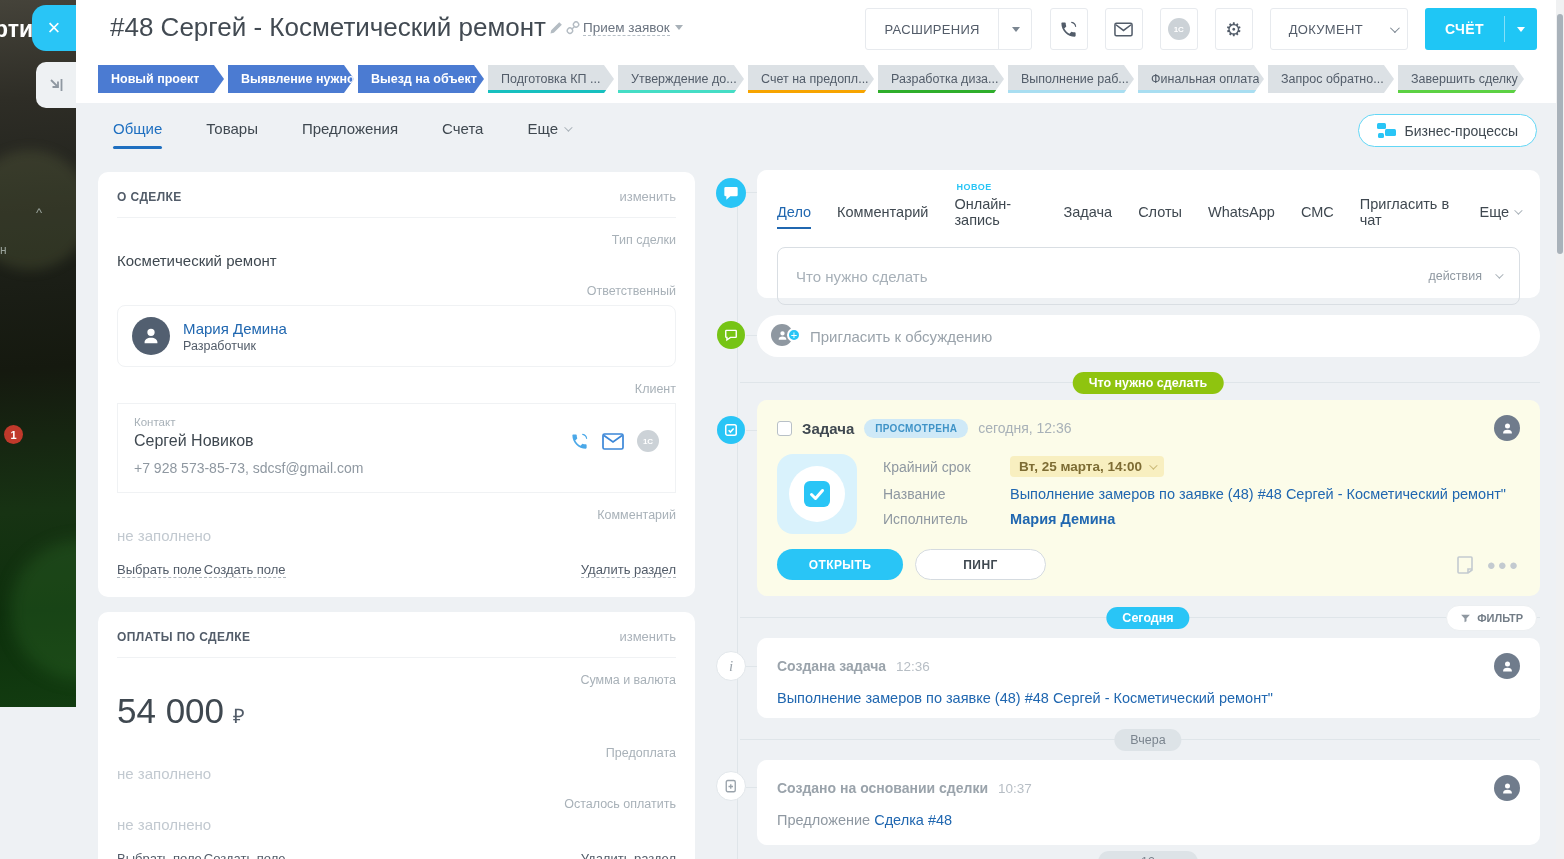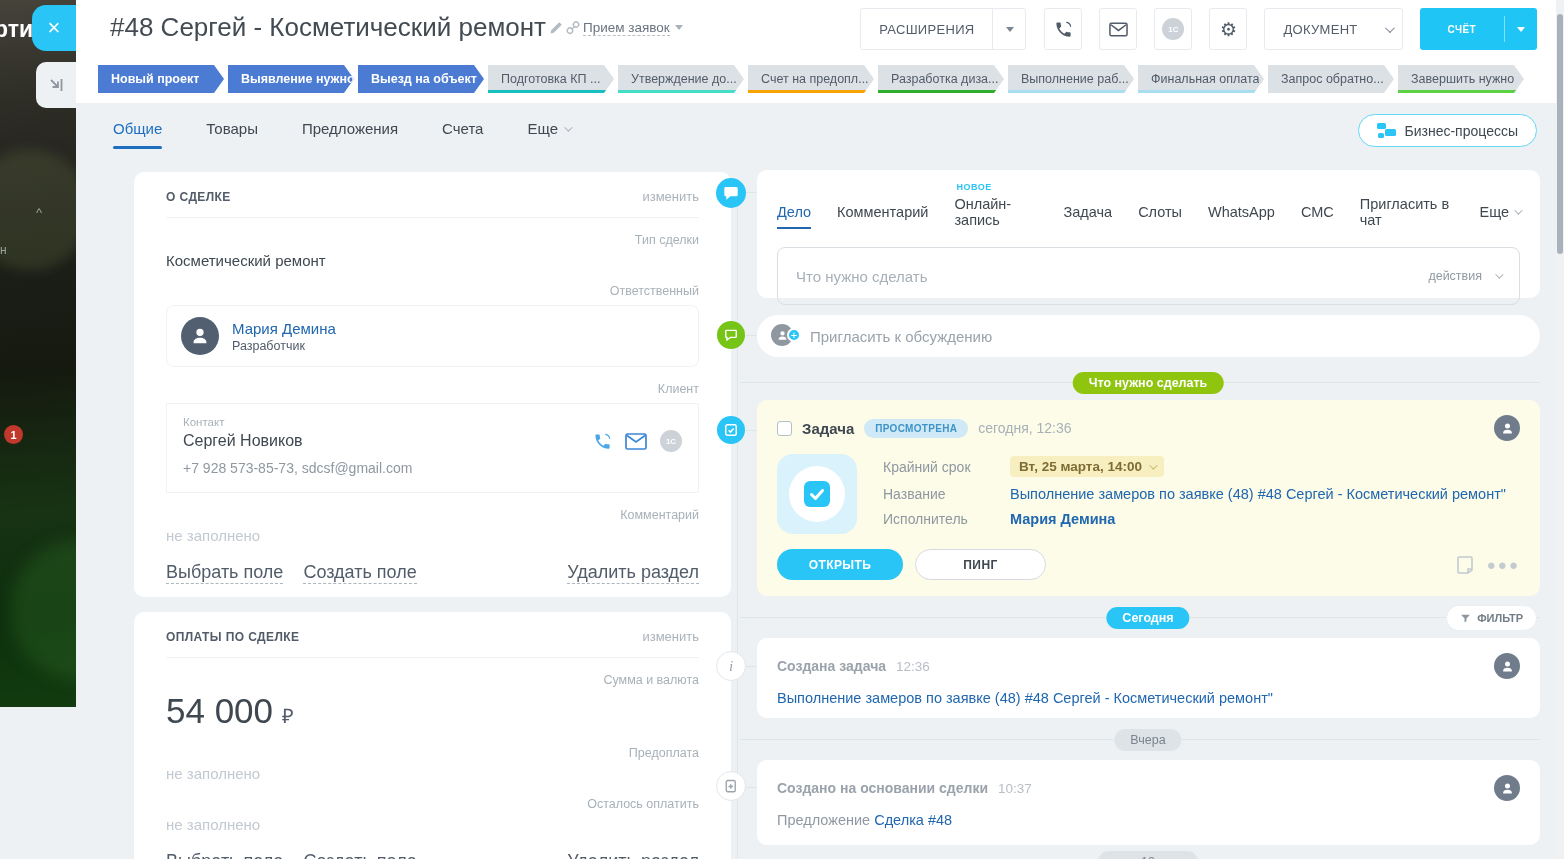--- a/index.html
+++ b/index.html
@@ -38,21 +38,21 @@
   .tb-split{padding:0;}
   .tb-split .lbl{padding:0 18px;font-size:13px;letter-spacing:.3px;}
   .tb-split .sep{width:1px;align-self:stretch;background:#e7eaee;}
   .tb-split .arr{width:32px;display:flex;align-items:center;justify-content:center;}
   .tb-icon{width:38px;justify-content:center;}
   .tb-icon.disabled{cursor:default;}
   .gear-glyph{font-size:19px;color:#525c69;}
   .onec{width:22px;height:22px;border-radius:50%;background:#ccd2d7;color:#fff;font-size:8px;font-weight:bold;
     display:flex;align-items:center;justify-content:center;}
   .btn-invoice{background:#1fc6f5;border:none;border-radius:3px;color:#fff;display:flex;align-items:stretch;cursor:pointer;}
-  .btn-invoice .lbl{padding:0 28px;font-size:10px;font-weight:bold;letter-spacing:.4px;display:flex;align-items:center;}
+  .btn-invoice .lbl{padding:0 20px;font-size:14px;font-weight:bold;letter-spacing:.4px;display:flex;align-items:center;}
   .btn-invoice .sep{width:1px;background:rgba(255,255,255,.45);margin:8px 0;}
   .btn-invoice .arr{width:32px;display:flex;align-items:center;justify-content:center;}
   .tri-down-w{width:0;height:0;border-left:4px solid transparent;border-right:4px solid transparent;border-top:5px solid #fff;}
   .chev{display:inline-block;width:7px;height:7px;border-right:1.5px solid #7b8691;border-bottom:1.5px solid #7b8691;transform:rotate(45deg) translateY(-2px);}
 
   
   .stages{position:absolute;left:98px;top:65px;display:flex;gap:4px;}
   .stage{position:relative;width:126px;height:28px;background:#dce1e5;color:#525c69;font-size:12.5px;
     display:flex;align-items:center;padding-left:13px;cursor:pointer;
     clip-path:polygon(0 0,calc(100% - 10px) 0,100% 50%,calc(100% - 10px) 100%,0 100%);}
@@ -62,21 +62,21 @@
 
   
   .nav-tabs{position:absolute;left:113px;top:120px;display:flex;gap:44px;align-items:center;}
   .nav-tab{font-size:15px;color:#3f4850;cursor:pointer;position:relative;display:flex;align-items:center;gap:6px;}
   .nav-tab.active{color:#1e6fc0;}
   .nav-tab.active::after{content:"";position:absolute;left:0;right:0;bottom:-12px;height:3px;background:#1e6fc0;border-radius:2px;}
   .bp-btn{position:absolute;right:27px;top:114px;height:33px;border:1px solid #63d7f6;border-radius:17px;background:#fff;
     display:flex;align-items:center;gap:9px;padding:0 18px;font-size:14px;color:#3f4850;cursor:pointer;}
 
   
-  .card{position:absolute;background:#fff;border-radius:10px;padding:17px 32px;margin-left:36px;}
+  .card{position:absolute;background:#fff;border-radius:10px;padding:17px 19px;}
   .card-about{left:98px;top:172px;width:597px;height:425px;}
   .card-pay{left:98px;top:612px;width:597px;height:260px;}
   .card-head{display:flex;justify-content:space-between;align-items:center;}
   .card-title{font-size:12px;font-weight:bold;color:#525c69;letter-spacing:.4px;}
   .card-edit{font-size:13px;color:#aab2ba;cursor:pointer;}
   .card hr{border:none;border-top:1px solid #f0f2f4;margin:13px 0 0 0;}
   .f-label{font-size:12.5px;color:#a8b1b8;margin-top:15px;text-align:right;}
   .f-value{font-size:15px;color:#3f4850;margin-top:5px;}
   .empty{color:#c2c9d0;}
   .resp-box{margin-top:7px;border:1px solid #f0f2f4;border-radius:8px;padding:11px 14px;display:flex;align-items:center;gap:13px;}
@@ -84,21 +84,21 @@
   .av38{width:38px;height:38px;}
   .av26{width:26px;height:26px;background:#707c8c;}
   .resp-name{font-size:15px;color:#2067b0;cursor:pointer;}
   .resp-role{font-size:12.5px;color:#525c69;margin-top:2px;}
   .client-box{margin-top:7px;border:1px solid #f0f2f4;border-radius:0;padding:12px 16px 16px;}
   .contact-label{font-size:11.5px;color:#a8b1b8;}
   .contact-row{display:flex;align-items:center;justify-content:space-between;margin-top:2px;}
   .contact-name{font-size:16px;color:#3f4850;cursor:pointer;}
   .contact-icons{display:flex;align-items:center;gap:13px;}
   .contact-details{font-size:14px;color:#8f98a1;margin-top:8px;}
-  .card-footer{display:flex;gap:20px;margin-top:18px;font-size:18px;color:#525c69;}
+  .card-footer{display:flex;gap:2px;margin-top:18px;font-size:13px;color:#525c69;}
   .dash-link{border-bottom:1px dashed #aeb6bd;cursor:pointer;}
   .card-footer .right{margin-left:auto;}
   .amount-row{display:flex;align-items:baseline;gap:9px;margin-top:4px;}
   .amount-val{font-size:35px;color:#3f4850;}
   .amount-cur{font-size:20px;color:#525c69;}
 
   
   .rail{position:absolute;left:737px;top:196px;width:1px;height:663px;background:#dfe5e9;}
   .rail-ic{position:absolute;border-radius:50%;display:flex;align-items:center;justify-content:center;}
   .ric-cyan{background:#29c5f6;width:30px;height:30px;}
@@ -295,21 +295,21 @@
   <div class="stage" style="--u: #a9def1;">
       <span class="st-label">Выполнение раб...</span>
     </div>
   <div class="stage" style="--u: #a9def1;">
       <span class="st-label">Финальная оплата</span>
     </div>
   <div class="stage">
       <span class="st-label">Запрос обратно...</span>
     </div>
   <div class="stage" style="--u: #5cd143;">
-      <span class="st-label">Завершить нужно</span>
+      <span class="st-label">Завершить сделку</span>
     </div>
 </div>
 
 <div class="nav-tabs">
   <span class="nav-tab active">Общие</span>
   <span class="nav-tab">Товары</span>
   <span class="nav-tab">Предложения</span>
   <span class="nav-tab">Счета</span>
   <span class="nav-tab">
       <span>Еще</span>

